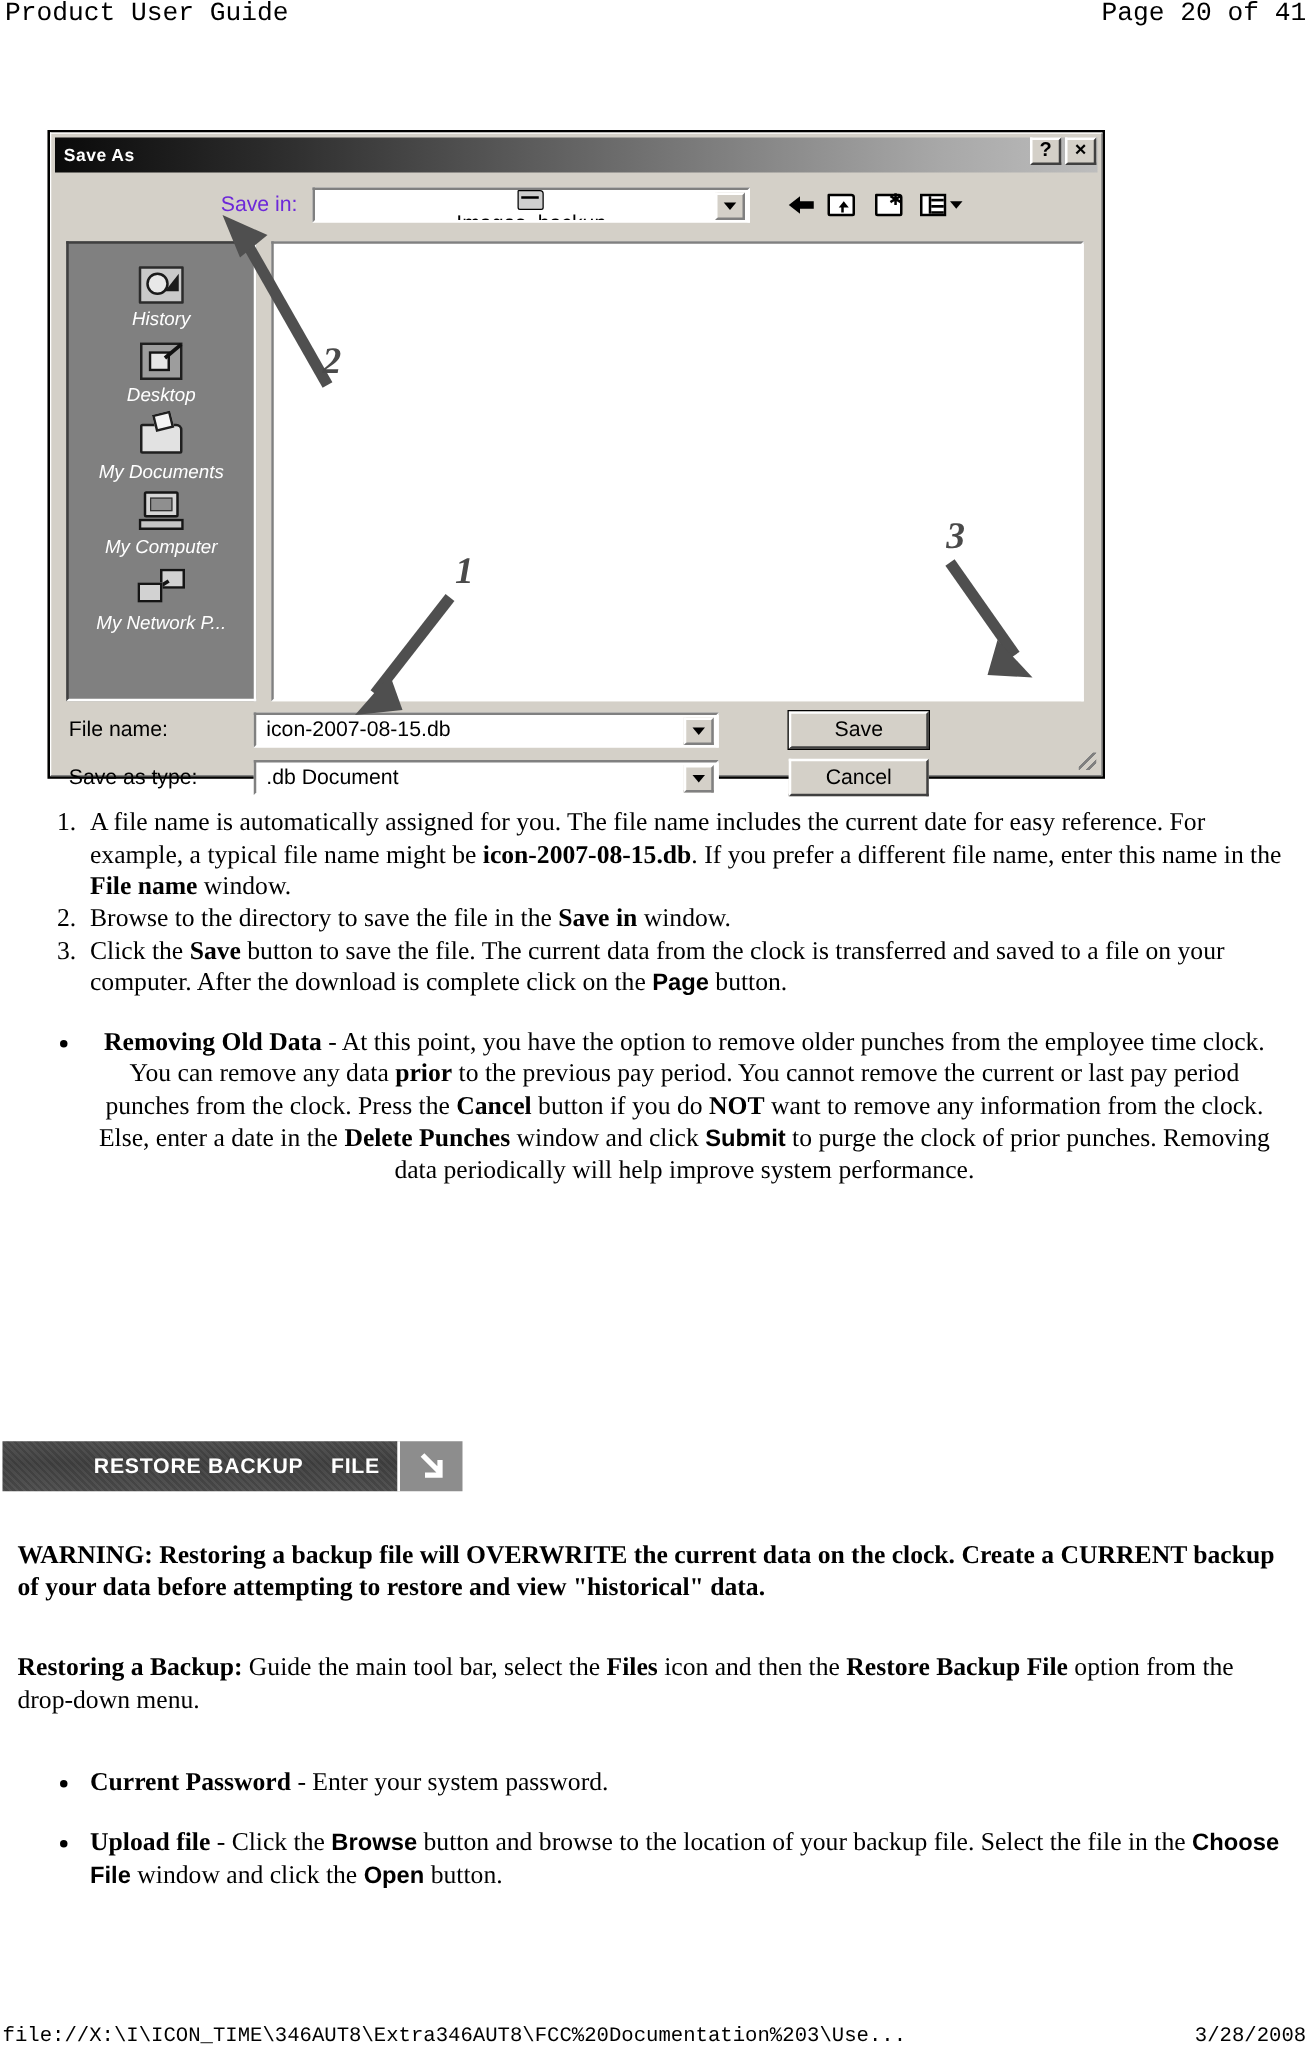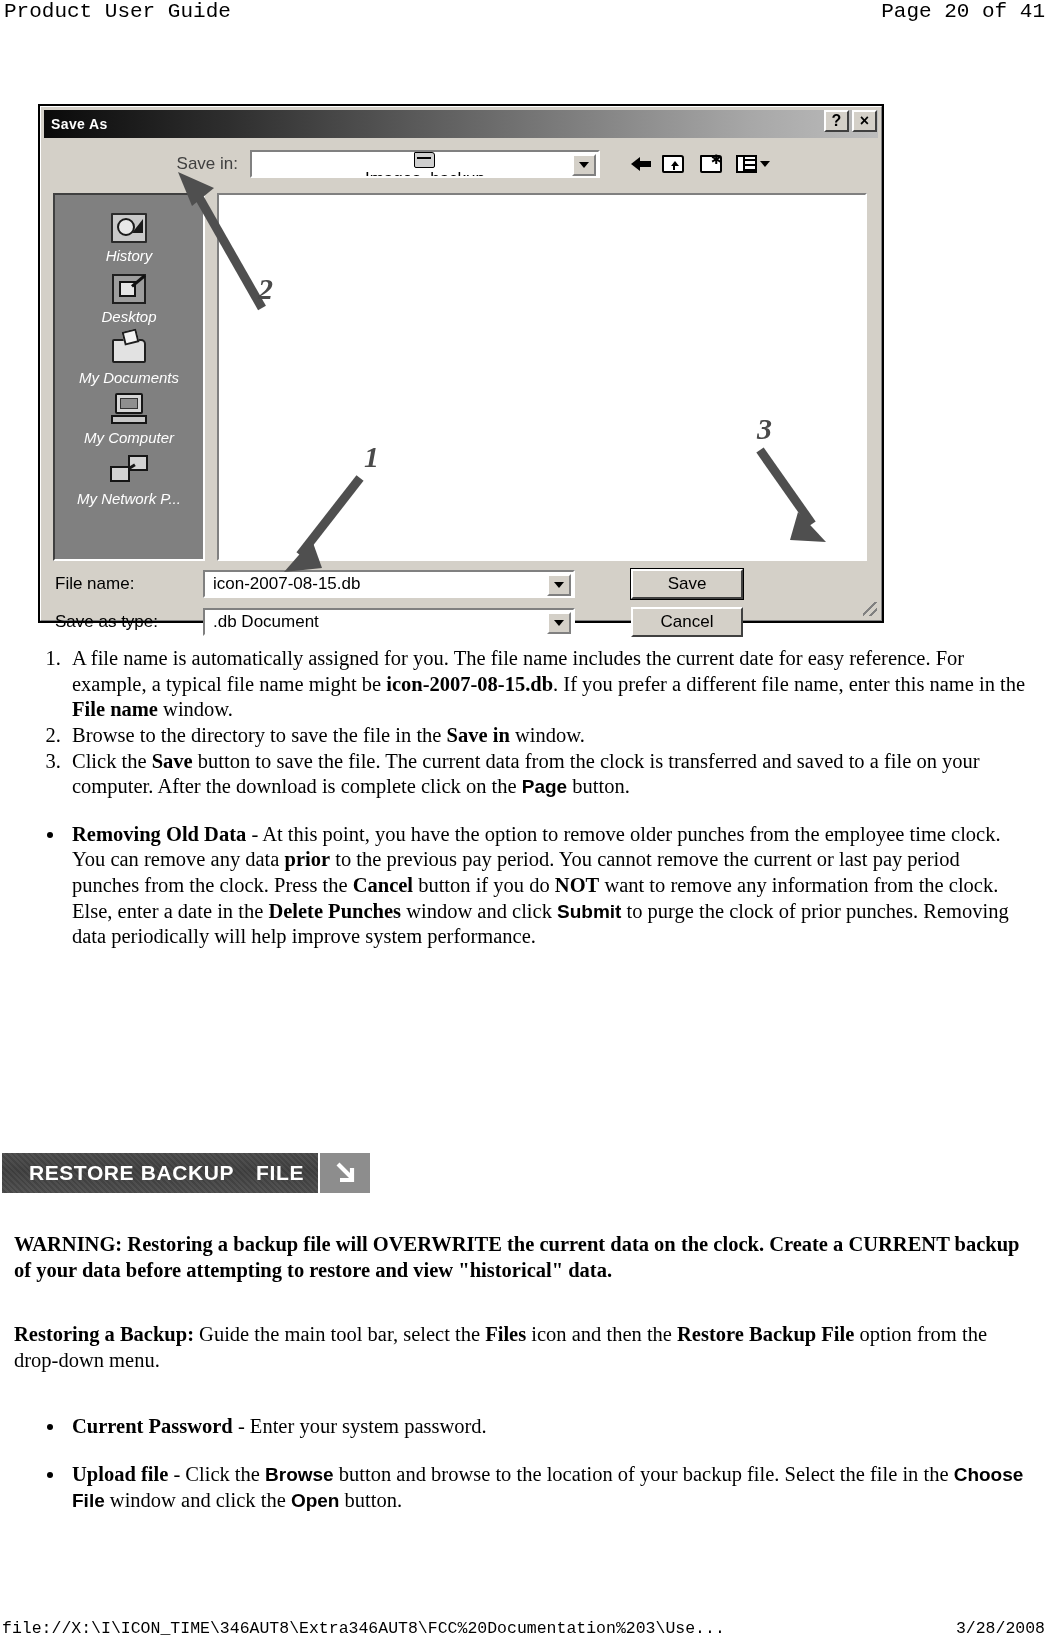--- a/index.html
+++ b/index.html
@@ -111,21 +111,21 @@
   .savein-row {
     position: absolute;
     left: 3px; right: 3px;
     top: 40px;
     height: 34px;
     display: flex;
     align-items: center;
   }
   .savein-label {
     font-size: 17px;
-    color: #404040;
+    color: #6d28d9;
     width: 206px;
     text-align: right;
     padding-right: 12px;
     box-sizing: border-box;
     font-family: "Liberation Sans", "DejaVu Sans", sans-serif;
   }
   .combo {
     height: 28px;
     background: #ffffff;
     border-top: 2px solid #808080;
@@ -524,20 +524,21 @@
     list-style: decimal;
   }
   ol.steps > li {
     margin-bottom: 0px;
     padding-left: 6px;
   }
   ul.bullets {
     margin: 22px 12px 0 0;
     padding-left: 52px;
     list-style: disc;
+    text-align: center;
   }
   ul.bullets > li { padding-left: 6px; margin-bottom: 4px; }
   b, strong { font-weight: bold; }
   .sans-b {
     font-family: "Liberation Sans", "DejaVu Sans", sans-serif;
     font-weight: bold;
     font-size: 19px;
   }
 
   
@@ -559,21 +560,21 @@
     align-items: center;
     justify-content: flex-end;
     gap: 22px;
     padding-right: 14px;
     box-sizing: border-box;
   }
   .banner-main span {
     color: #ffffff;
     font-family: "Liberation Sans", "DejaVu Sans", sans-serif;
     font-weight: bold;
-    font-size: 21px;
+    font-size: 17px;
     letter-spacing: 0.6px;
   }
   .banner-btn {
     width: 52px;
     background: #8d8d8d;
     border-left: 2px solid #ffffff;
     display: flex;
     align-items: center;
     justify-content: center;
     box-sizing: border-box;

